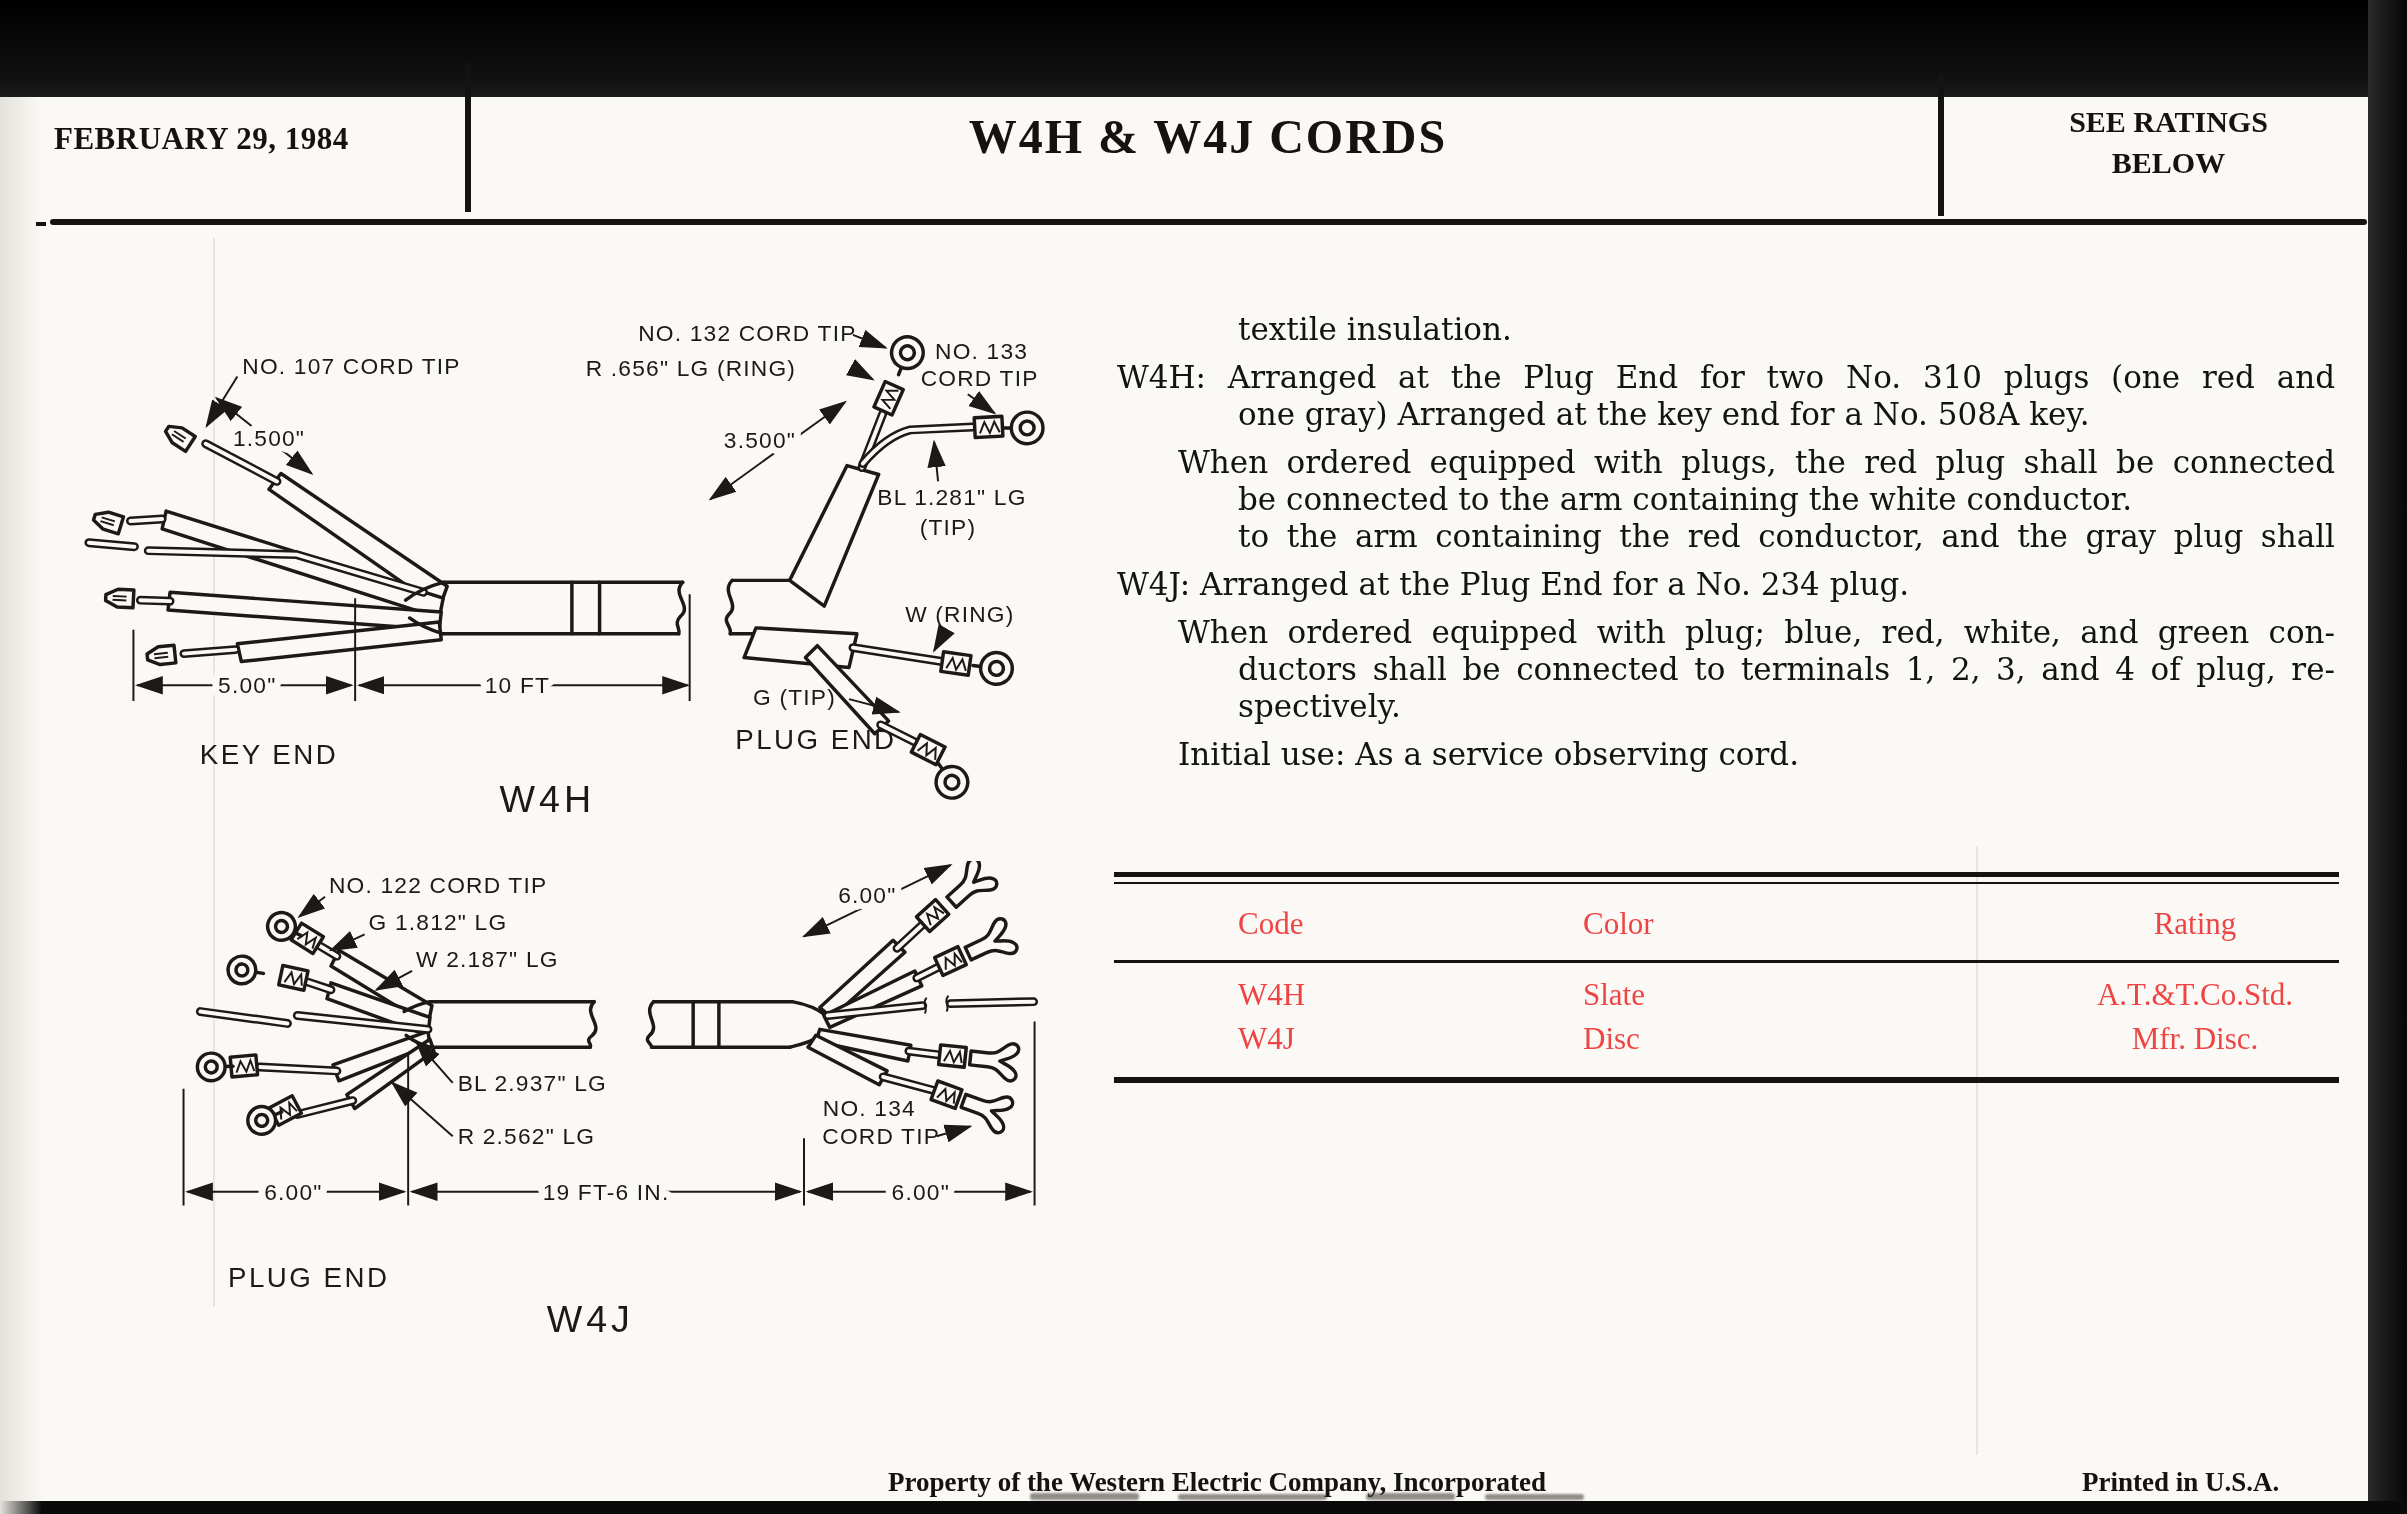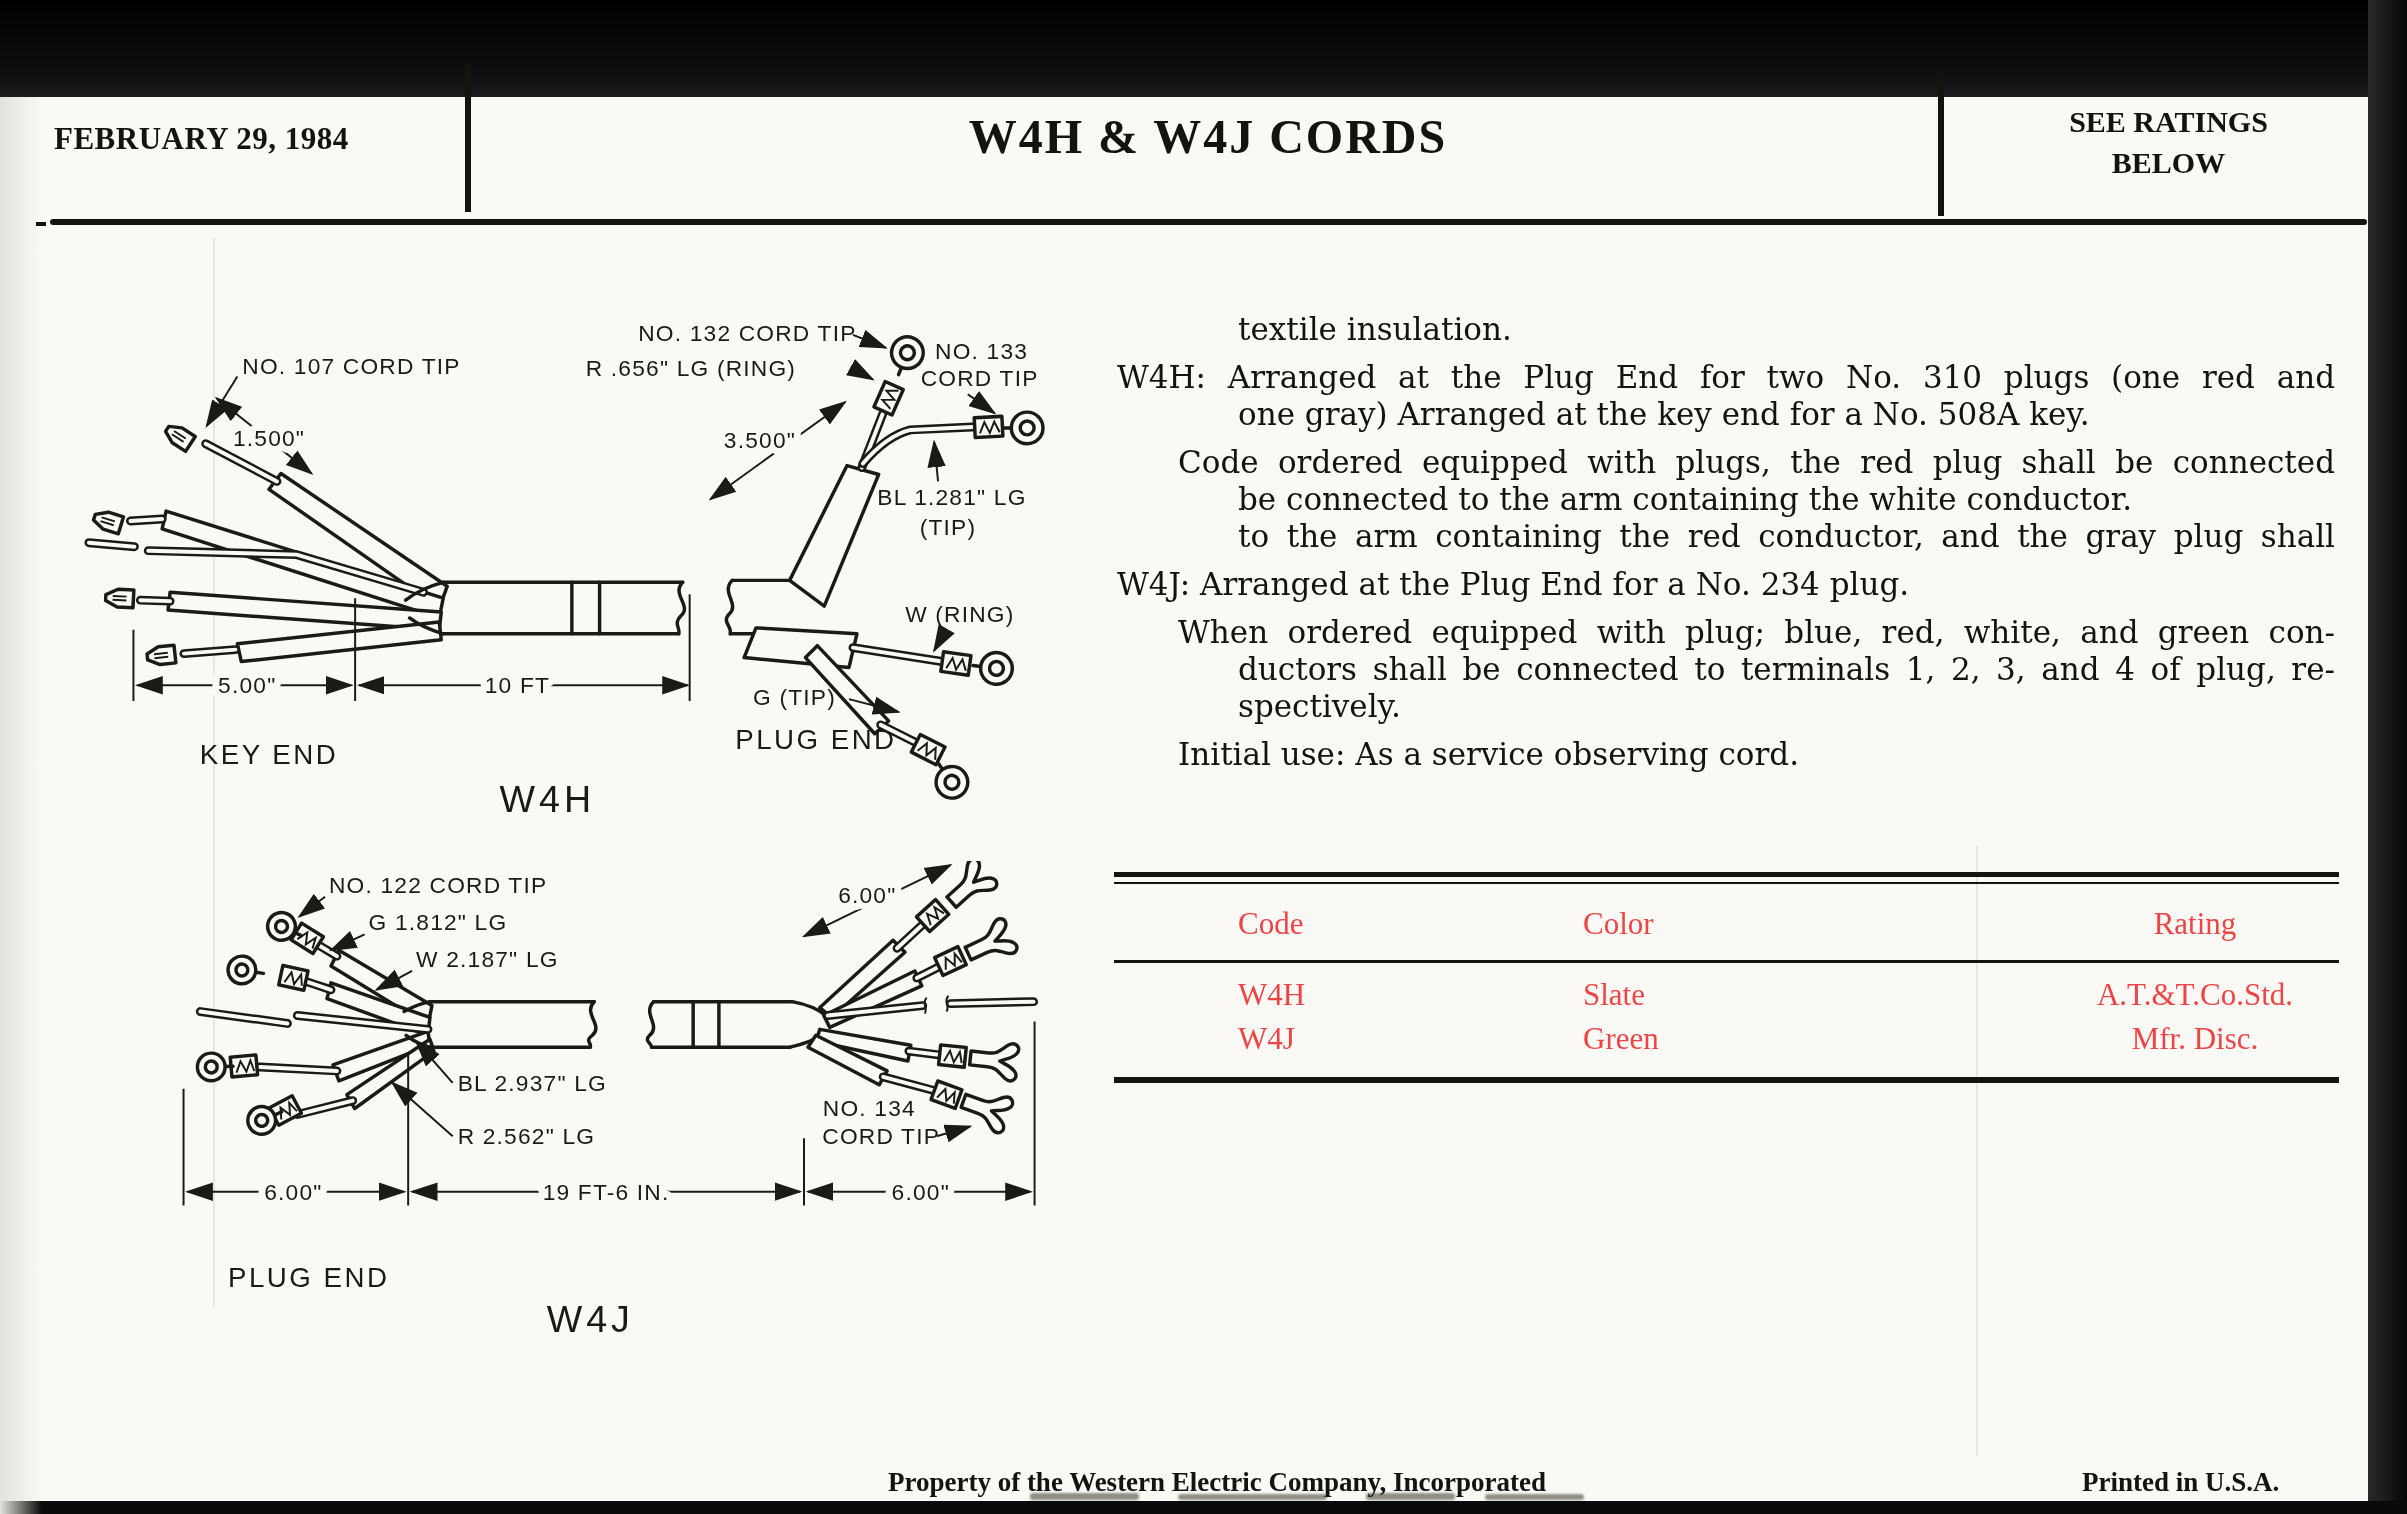--- a/index.html
+++ b/index.html
@@ -288,21 +288,21 @@
 
 <div class="bodycol">
   <div class="para">
     <div class="ln2">textile insulation.</div>
   </div>
   <div class="para">
     <div class="jf">W4H: Arranged at the Plug End for two No. 310 plugs (one red and</div>
     <div class="ln2">one gray) Arranged at the key end for a No. 508A key.</div>
   </div>
   <div class="para">
-    <div class="ln1 jf">Code ordered equipped with plugs, the red plug shall be connected</div>
+    <div class="ln1 jf">When ordered equipped with plugs, the red plug shall be connected</div>
     <div class="ln2">be connected to the arm containing the white conductor.</div>
     <div class="ln2 jf">to the arm containing the red conductor, and the gray plug shall</div>
   </div>
   <div class="para">
     <div>W4J: Arranged at the Plug End for a No. 234 plug.</div>
   </div>
   <div class="para">
     <div class="ln1 jf">When ordered equipped with plug; blue, red, white, and green con-</div>
     <div class="ln2 jf">ductors shall be connected to terminals 1, 2, 3, and 4 of plug, re-</div>
     <div class="ln2">spectively.</div>
@@ -322,21 +322,21 @@
   </div>
   <div class="tdiv"></div>
   <div class="tbody">
     <div class="tgrid">
       <span class="c1">W4H</span>
       <span class="c2">Slate</span>
       <span class="c3">A.T.&amp;T.Co.Std.</span>
     </div>
     <div class="tgrid">
       <span class="c1">W4J</span>
-      <span class="c2">Green</span>
+      <span class="c2">Disc</span>
       <span class="c3">Mfr. Disc.</span>
     </div>
   </div>
   <div class="tbot"></div>
 </div>
 
 <div class="foot-prop">Property of the Western Electric Company, Incorporated</div>
 <div class="foot-usa">Printed in U.S.A.</div>
 
 <div class="smudge" style="left:1030px;top:1493px;width:109px;height:7px;"></div>

